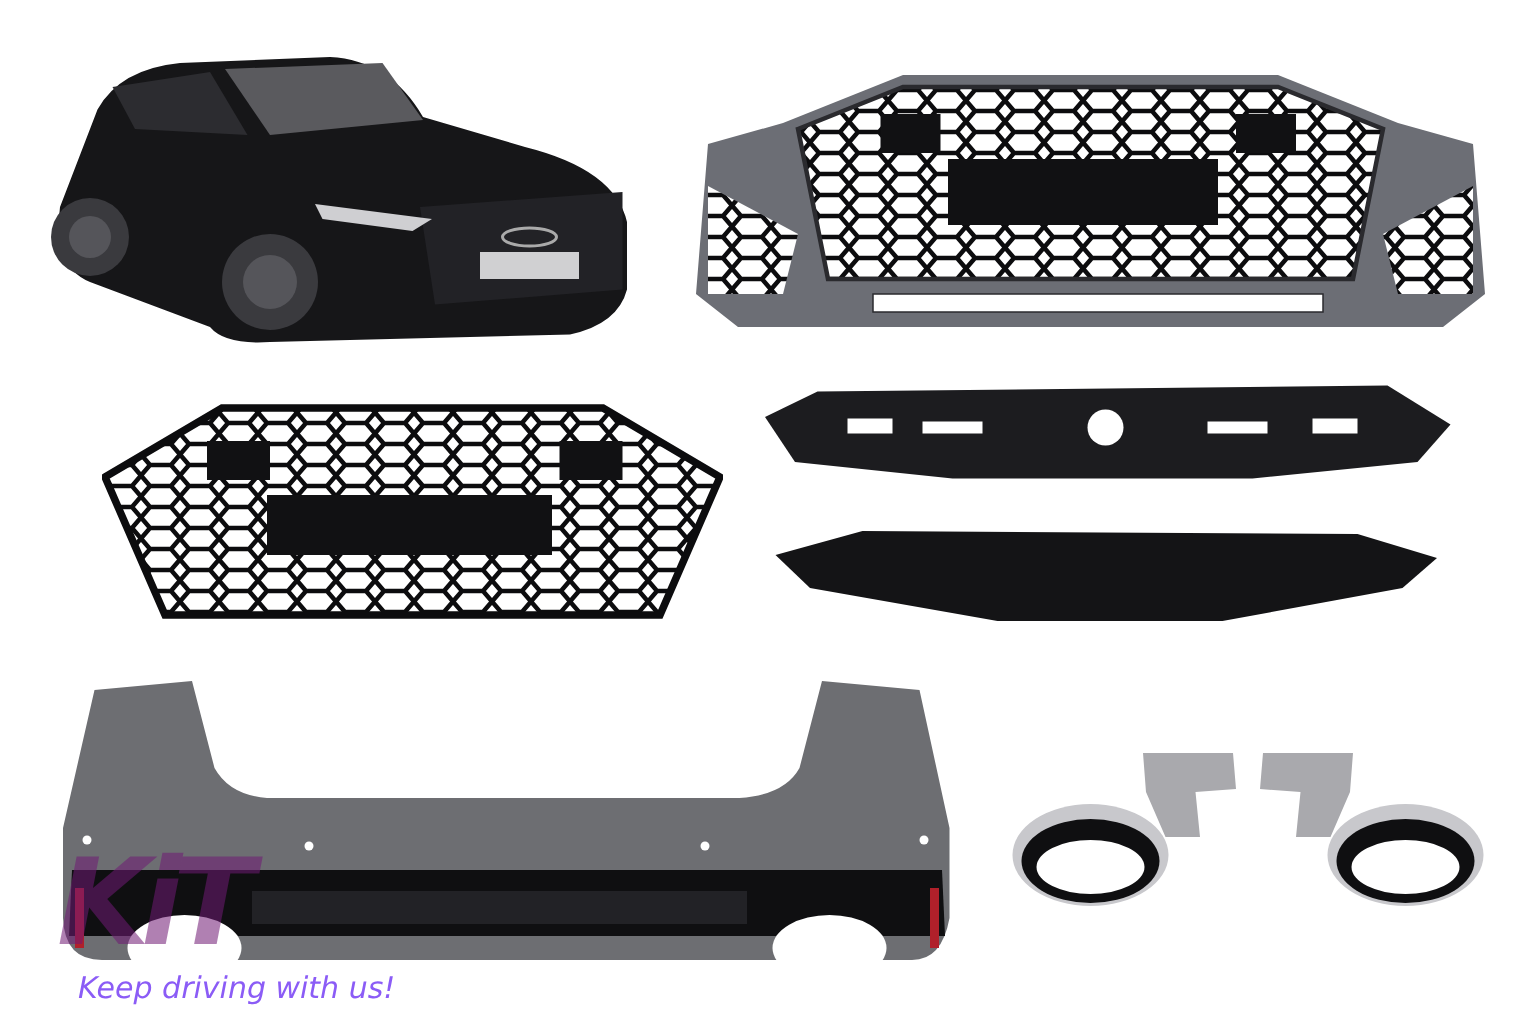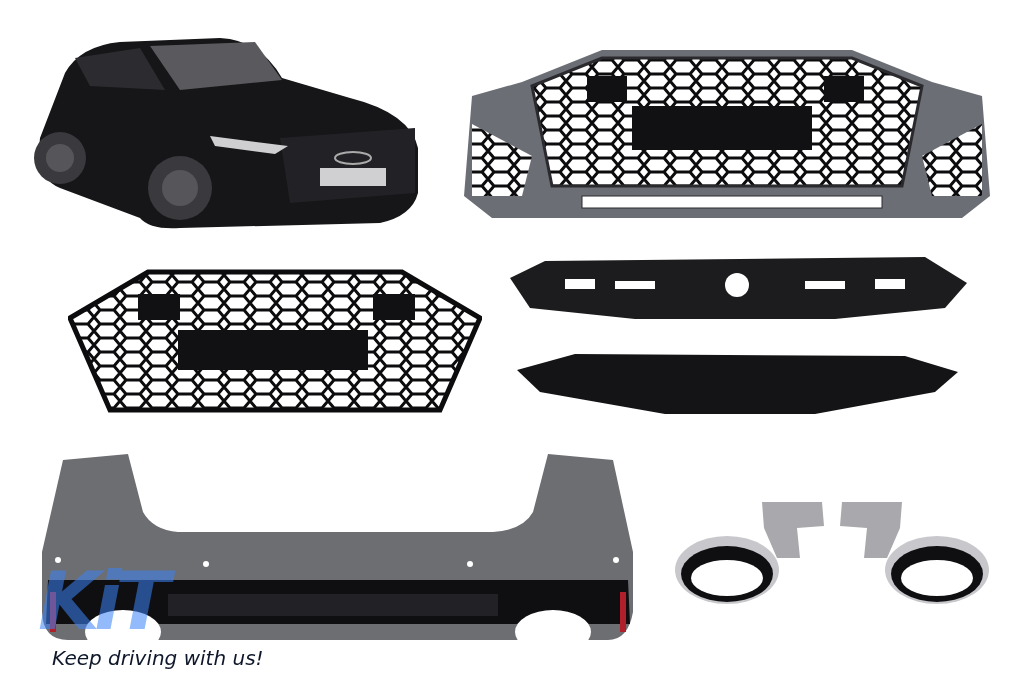--- a/index.html
+++ b/index.html
@@ -1,21 +1,21 @@
 <!DOCTYPE html>
 <html><head>
 <meta charset="utf-8">
 <style>
   html, body { margin:0; padding:0; }
   body { width:1024px; height:682px; background:#ffffff; position:relative; overflow:hidden; font-family:"Liberation Sans", sans-serif; }
   .part { position:absolute; }
   svg { display:block; }
   .watermark { position:absolute; left:20px; top:560px; width:300px; height:120px; }
-  .wm-logo { position:absolute; left:18px; top:2px; font-family:"DejaVu Sans", sans-serif; font-weight:bold; font-style:italic; font-size:80px; color:#3b82f6; opacity:0.55; letter-spacing:-6px; line-height:1; }
-  .wm-tag { position:absolute; left:32px; top:86px; font-family:"DejaVu Sans", sans-serif; font-style:italic; font-size:20px; color:#0f172a; white-space:nowrap; }
+  .wm-logo { position:absolute; left:18px; top:2px; font-family:"DejaVu Sans", sans-serif; font-weight:bold; font-style:italic; font-size:80px; color:#701a75; opacity:0.55; letter-spacing:-6px; line-height:1; }
+  .wm-tag { position:absolute; left:32px; top:86px; font-family:"DejaVu Sans", sans-serif; font-style:italic; font-size:20px; color:#8b5cf6; white-space:nowrap; }
 </style>
 </head>
 <body>
 
 <div class="part" style="left:20px;top:18px;width:400px;height:215px;">
   <svg width="400" height="215" viewBox="0 0 400 215">
     <path d="M20 120 L45 55 Q60 28 100 24 L200 20 Q240 22 262 60 L330 80 Q390 95 398 130 L398 175 Q392 198 360 205 L160 210 Q130 212 120 200 L40 170 Q15 160 20 120 Z" fill="#161618"></path>
     <path d="M130 28 L235 24 L262 62 L160 72 Z" fill="#5a5a5e"></path>
     <path d="M55 40 L120 30 L145 72 L70 68 Z" fill="#2c2c30"></path>
     <path d="M260 120 L395 110 L395 175 L270 185 Z" fill="#222226"></path>

